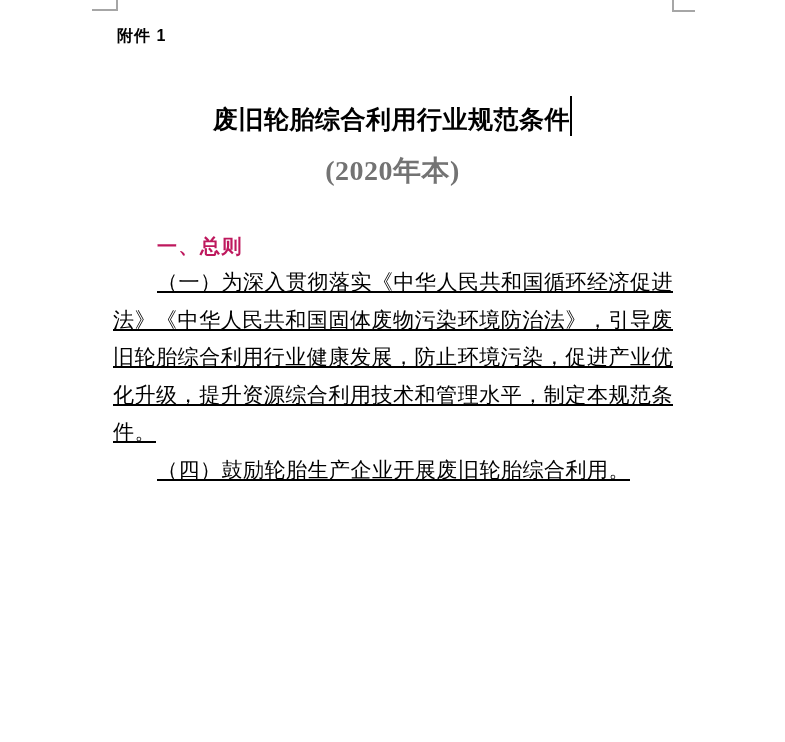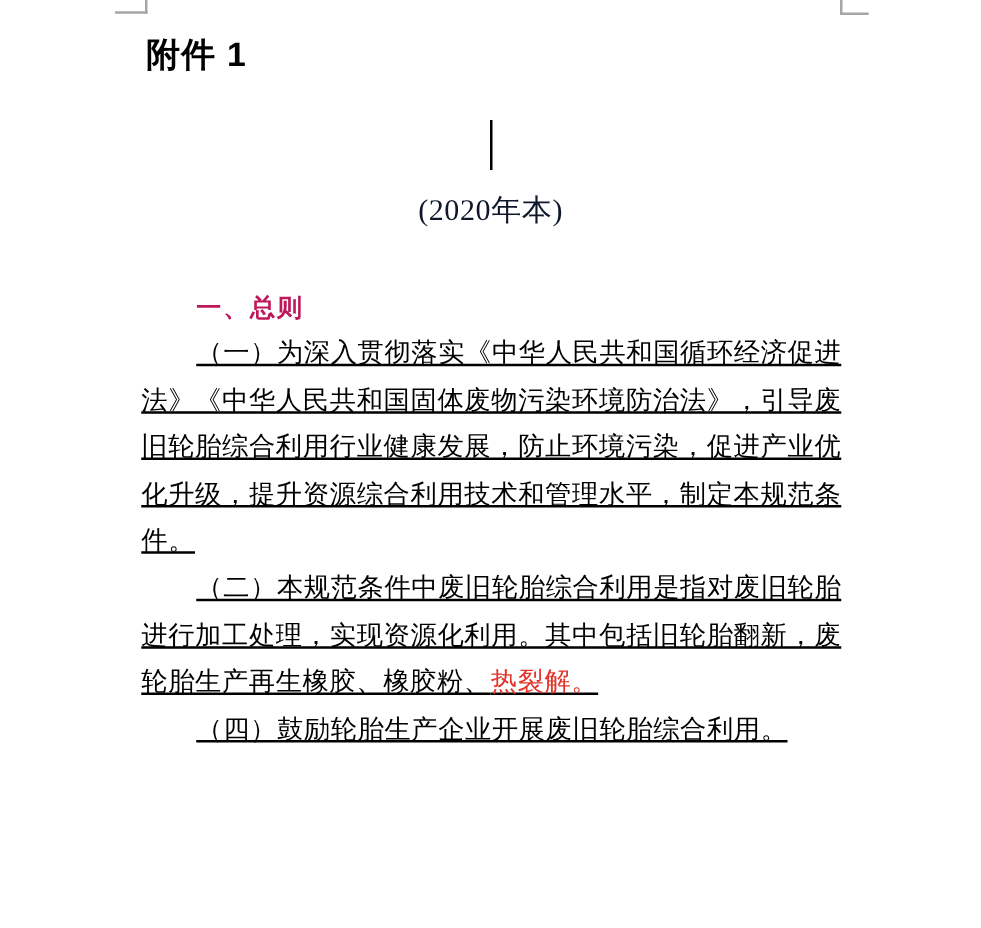--- a/index.html
+++ b/index.html
@@ -26,21 +26,21 @@
     left: 672px; width: 23px; height: 12px;
     border-left: 2px solid #a6a6a6;
     border-bottom: 2px solid #a6a6a6;
   }
 
   .attachment-label {
     position: absolute;
     left: 117px; top: 26px;
     font-family: "Liberation Sans", sans-serif;
     font-weight: 600;
-    font-size: 27px;
+    font-size: 16px;
     letter-spacing: 1px;
     color: #000;
     white-space: pre;
   }
 
   .doc-title-row {
     position: absolute;
     left: 0; right: 0; top: 96px;
     text-align: center;
   }
@@ -58,23 +58,23 @@
     vertical-align: -8px;
   }
 
   .doc-subtitle-row {
     position: absolute;
     left: 0; right: 0; top: 152px;
     text-align: center;
   }
   .doc-subtitle {
     font-family: "Liberation Serif", serif;
-    font-weight: normal;
-    font-size: 24px;
-    color: #0f172a;
+    font-weight: bold;
+    font-size: 28px;
+    color: #737373;
     letter-spacing: 0.5px;
   }
 
   .section-heading {
     position: absolute;
     left: 157px; top: 233px;
     font-family: "Liberation Sans", sans-serif;
     font-weight: bold;
     font-size: 20px;
     color: #be185d;
@@ -103,34 +103,31 @@
 <body>
 
 <div class="page">
 
   <div class="crop-mark tl"></div>
   <div class="crop-mark tr"></div>
 
   <div class="attachment-label">附件 1</div>
 
   <div class="doc-title-row">
-    <span class="caret"></span>
+    <span class="doc-title">废旧轮胎综合利用行业规范条件</span><span class="caret"></span>
   </div>
 
   <div class="doc-subtitle-row">
     <span class="doc-subtitle">(2020年本)</span>
   </div>
 
   <div class="section-heading">一、总则</div>
 
   <div class="body-text">
     <p>
       <span>（一）为深入贯彻落实《中华人民共和国循环经济促进法》《中华人民共和国固体废物污染环境防治法》，引导废旧轮胎综合利用行业健康发展，防止环境污染，促进产业优化升级，提升资源综合利用技术和管理水平，制定本规范条件。</span>
     </p>
     <p>
-      <span>（二）本规范条件中废旧轮胎综合利用是指对废旧轮胎进行加工处理，实现资源化利用。其中包括旧轮胎翻新，废轮胎生产再生橡胶、橡胶粉、</span><span style="color: rgb(227, 51, 42);">热裂解。</span>
-    </p>
-    <p>
       <span>（四）鼓励轮胎生产企业开展废旧轮胎综合利用。</span>
     </p>
   </div>
 
 </div>
 
 </body></html>

